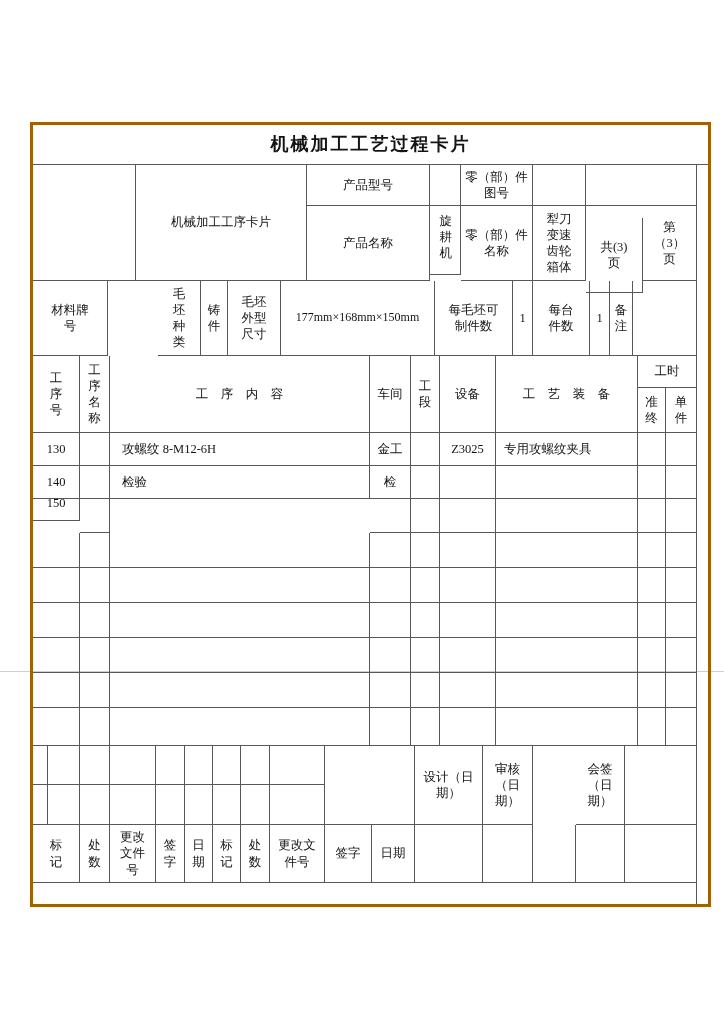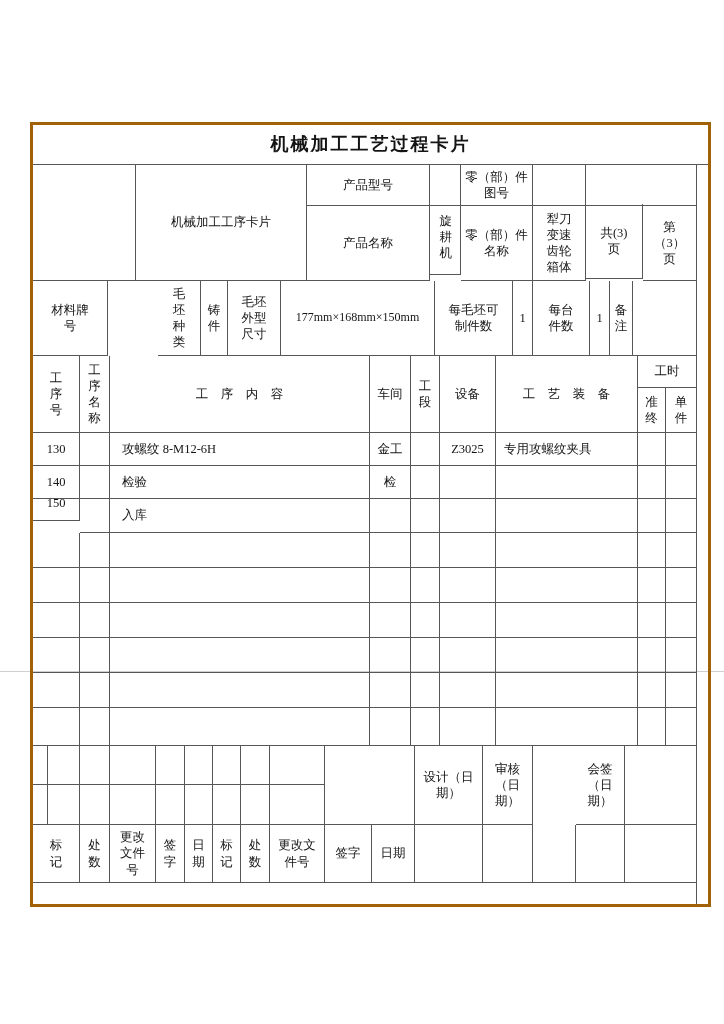--- a/index.html
+++ b/index.html
@@ -33,21 +33,21 @@
     <div class="c" style="left:103px;top:40px;width:171px;height:116px;">机械加工工序卡片</div>
     <div class="c" style="left:274px;top:40px;width:123px;height:41px;">产品型号</div>
     <div class="c" style="left:397px;top:40px;width:31px;height:41px;"></div>
     <div class="c" style="left:428px;top:40px;width:72px;height:41px;">零（部）件图号</div>
     <div class="c" style="left:500px;top:40px;width:53px;height:41px;"></div>
     <div class="c" style="left:553px;top:40px;width:111px;height:41px;"></div>
     <div class="c" style="left:274px;top:81px;width:123px;height:75px;">产品名称</div>
     <div class="c" style="left:397px;top:75px;width:31px;height:75px;padding:0 8px;text-align:right;">旋耕机</div>
     <div class="c" style="left:428px;top:81px;width:72px;height:75px;">零（部）件名称</div>
     <div class="c" style="left:500px;top:81px;width:53px;height:75px;padding:0 13px;">犁刀变速齿轮箱体</div>
-    <div class="c" style="left:553px;top:79px;width:57px;height:75px;padding:0 14px;">共(3)页</div>
+    <div class="c" style="left:553px;top:93px;width:57px;height:75px;padding:0 14px;">共(3)页</div>
     <div class="c" style="left:610px;top:81px;width:54px;height:75px;padding:0 12px;">第（3）页</div>
 
     <div class="c" style="left:0;top:156px;width:75px;height:75px;padding:0 17px;">材料牌号</div>
     <div class="c" style="left:125px;top:156px;width:43px;height:75px;padding:0 14px;">毛坯种类</div>
     <div class="c" style="left:168px;top:156px;width:27px;height:75px;padding:0 7px;">铸件</div>
     <div class="c" style="left:195px;top:156px;width:53px;height:75px;padding:0 13px;">毛坯外型尺寸</div>
     <div class="c sm" style="left:248px;top:156px;width:154px;height:75px;">177mm×168mm×150mm</div>
     <div class="c" style="left:402px;top:156px;width:78px;height:75px;padding:0 12px;">每毛坯可制件数</div>
     <div class="c" style="left:480px;top:156px;width:20px;height:75px;">1</div>
     <div class="c" style="left:500px;top:156px;width:57px;height:75px;padding:0 15px;">每台件数</div>
@@ -81,21 +81,20 @@
     <div class="c left" style="left:77px;top:341px;width:260px;height:33px;padding-left:12px;">检验</div>
     <div class="c" style="left:337px;top:341px;width:41px;height:33px;">检</div>
     <div class="c" style="left:378px;top:341px;width:29px;height:33px;"></div>
     <div class="c" style="left:407px;top:341px;width:56px;height:33px;"></div>
     <div class="c" style="left:463px;top:341px;width:142px;height:33px;"></div>
     <div class="c" style="left:605px;top:341px;width:28px;height:33px;"></div>
     <div class="c" style="left:633px;top:341px;width:31px;height:33px;"></div>
 
     <div class="c" style="left:0;top:362px;width:47px;height:34px;">150</div>
     <div class="c" style="left:47px;top:374px;width:30px;height:34px;"></div>
-    <div class="c left" style="left:77px;top:374px;width:260px;height:34px;padding-left:12px;">入库</div>
     <div class="c" style="left:337px;top:374px;width:41px;height:34px;"></div>
     <div class="c" style="left:378px;top:374px;width:29px;height:34px;"></div>
     <div class="c" style="left:407px;top:374px;width:56px;height:34px;"></div>
     <div class="c" style="left:463px;top:374px;width:142px;height:34px;"></div>
     <div class="c" style="left:605px;top:374px;width:28px;height:34px;"></div>
     <div class="c" style="left:633px;top:374px;width:31px;height:34px;"></div>
 
     <div class="c" style="left:0;top:408px;width:47px;height:35px;"></div>
     <div class="c" style="left:47px;top:408px;width:30px;height:35px;"></div>
     <div class="c" style="left:77px;top:408px;width:260px;height:35px;"></div>

